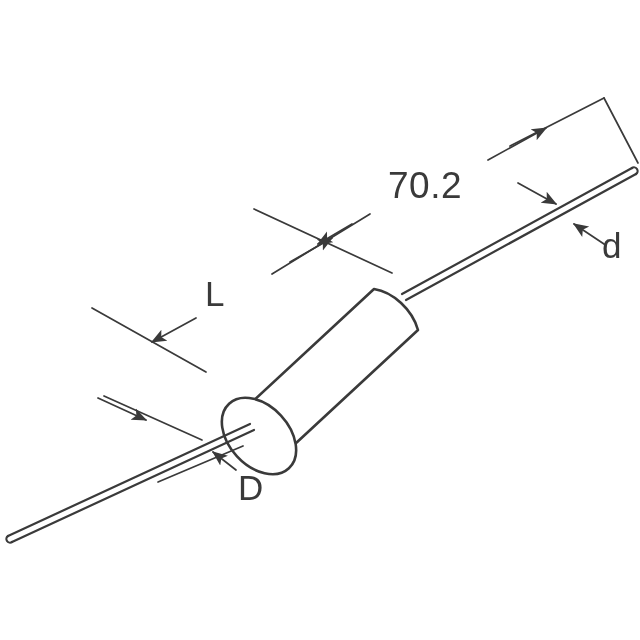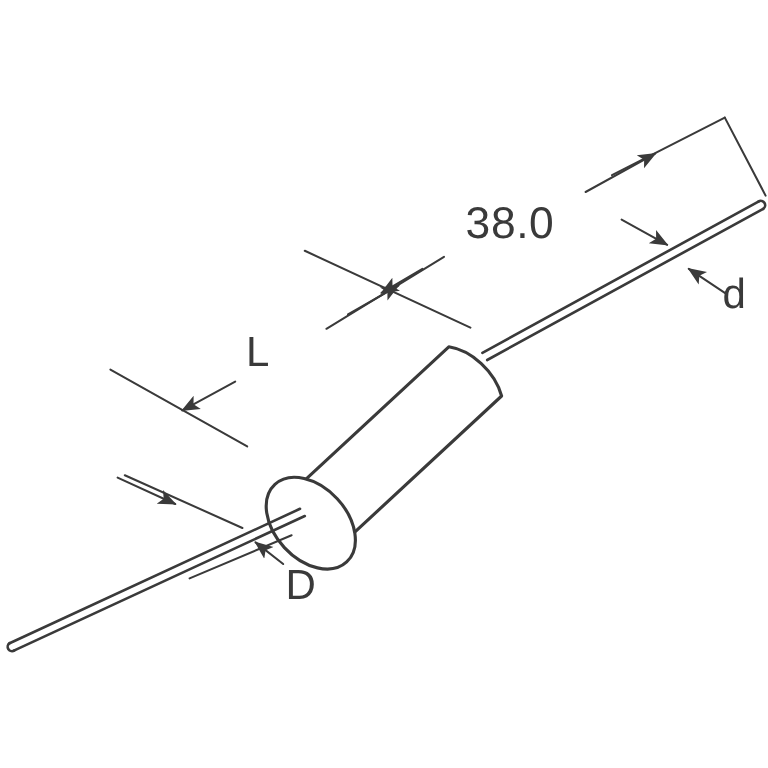--- a/index.html
+++ b/index.html
@@ -104,21 +104,21 @@
       </g>
 
       <g stroke-width="1.7">
         <line x1="518" y1="183" x2="556" y2="204" marker-end="url(#arrowFilled)"></line>
         <line x1="604" y1="244" x2="574" y2="224" marker-end="url(#arrowFilled)"></line>
       </g>
 
     </g>
   </svg>
 
-  <div class="dim-label" id="label-length">38.0</div>
+  <div class="dim-label" id="label-length">70.2</div>
 
   <div class="dim-label" id="label-body-L">L</div>
 
   <div class="dim-label" id="label-lead-d">d</div>
 
   <div class="dim-label" id="label-body-D">D</div>
 
 </div>
 
 </body></html>

